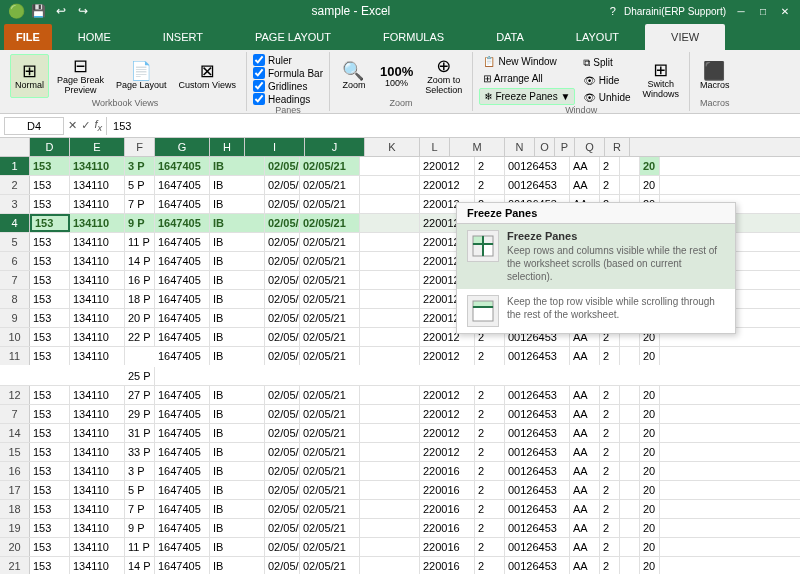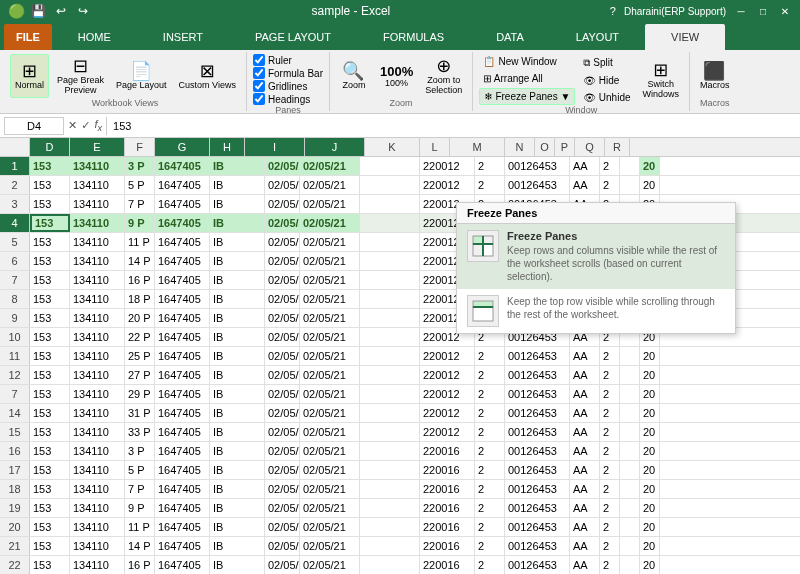--- a/index.html
+++ b/index.html
@@ -568,21 +568,21 @@
         <div class="cell" style="width: 65px;">00126453</div>
         <div class="cell" style="width: 30px;">AA</div>
         <div class="cell" style="width: 20px;">2</div>
         <div class="cell" style="width: 20px;"></div>
         <div class="cell" style="width: 20px;">20</div>
       </div>
       <div class="grid-row">
         <div class="row-num">11</div>
         <div class="cell" style="width: 40px;">153</div>
         <div class="cell" style="width: 55px;">134110</div>
-        <div class="cell" style="width: 30px;">25 P</div>
+        <div class="cell" style="width: 30px; margin-top: 20px;">25 P</div>
         <div class="cell" style="width: 55px;">1647405</div>
         <div class="cell" style="width: 55px;">IB</div>
         <div class="cell" style="width: 35px;">02/05/21</div>
         <div class="cell" style="width: 60px;">02/05/21</div>
         <div class="cell" style="width: 60px;"></div>
         <div class="cell" style="width: 55px;">220012</div>
         <div class="cell" style="width: 30px;">2</div>
         <div class="cell" style="width: 65px;">00126453</div>
         <div class="cell" style="width: 30px;">AA</div>
         <div class="cell" style="width: 20px;">2</div>

